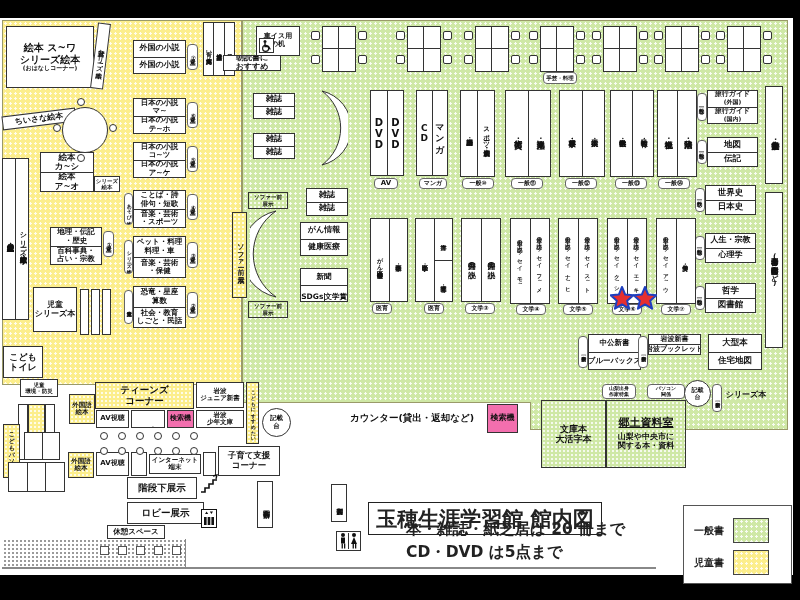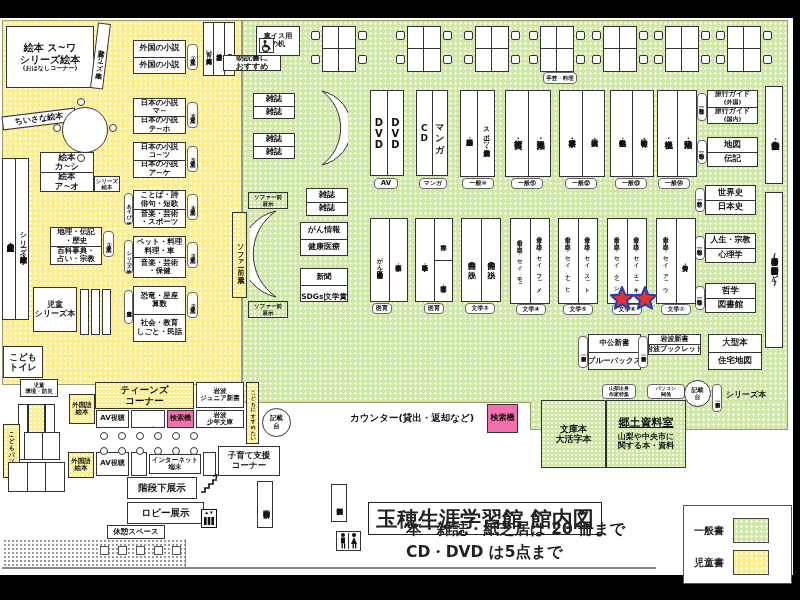--- a/index.html
+++ b/index.html
@@ -131,21 +131,21 @@
             <span class="ln">ペット・料理</span>
             <span class="ln">料理・車</span>
           </div>
           <div class="cell">
             <span class="ln">音楽・芸術</span>
             <span class="ln">・保健</span>
           </div>
         </div>
         <div class="bx vtag" style="left: 124px; top: 222px; width: 9px; height: 34px; font-size: 5px;">シリーズ絵本</div>
         <div class="bx vtag" style="left: 187px; top: 224px; width: 11px; height: 26px; font-size: 6px;">児童③</div>
-        <div class="bx cells" style="left: 133px; top: 268px; width: 53px; height: 56px; font-size: 7.5px;">
+        <div class="bx cells" style="left: 133px; top: 268px; width: 53px; height: 42px; font-size: 7.5px;">
           <div class="cell">
             <span class="ln">恐竜・星座</span>
             <span class="ln">算数</span>
           </div>
           <div class="cell">
             <span class="ln">社会・教育</span>
             <span class="ln">しごと・民話</span>
           </div>
         </div>
         <div class="bx vtag" style="left: 124px; top: 272px; width: 9px; height: 34px; font-size: 5px;">児童大型本</div>

